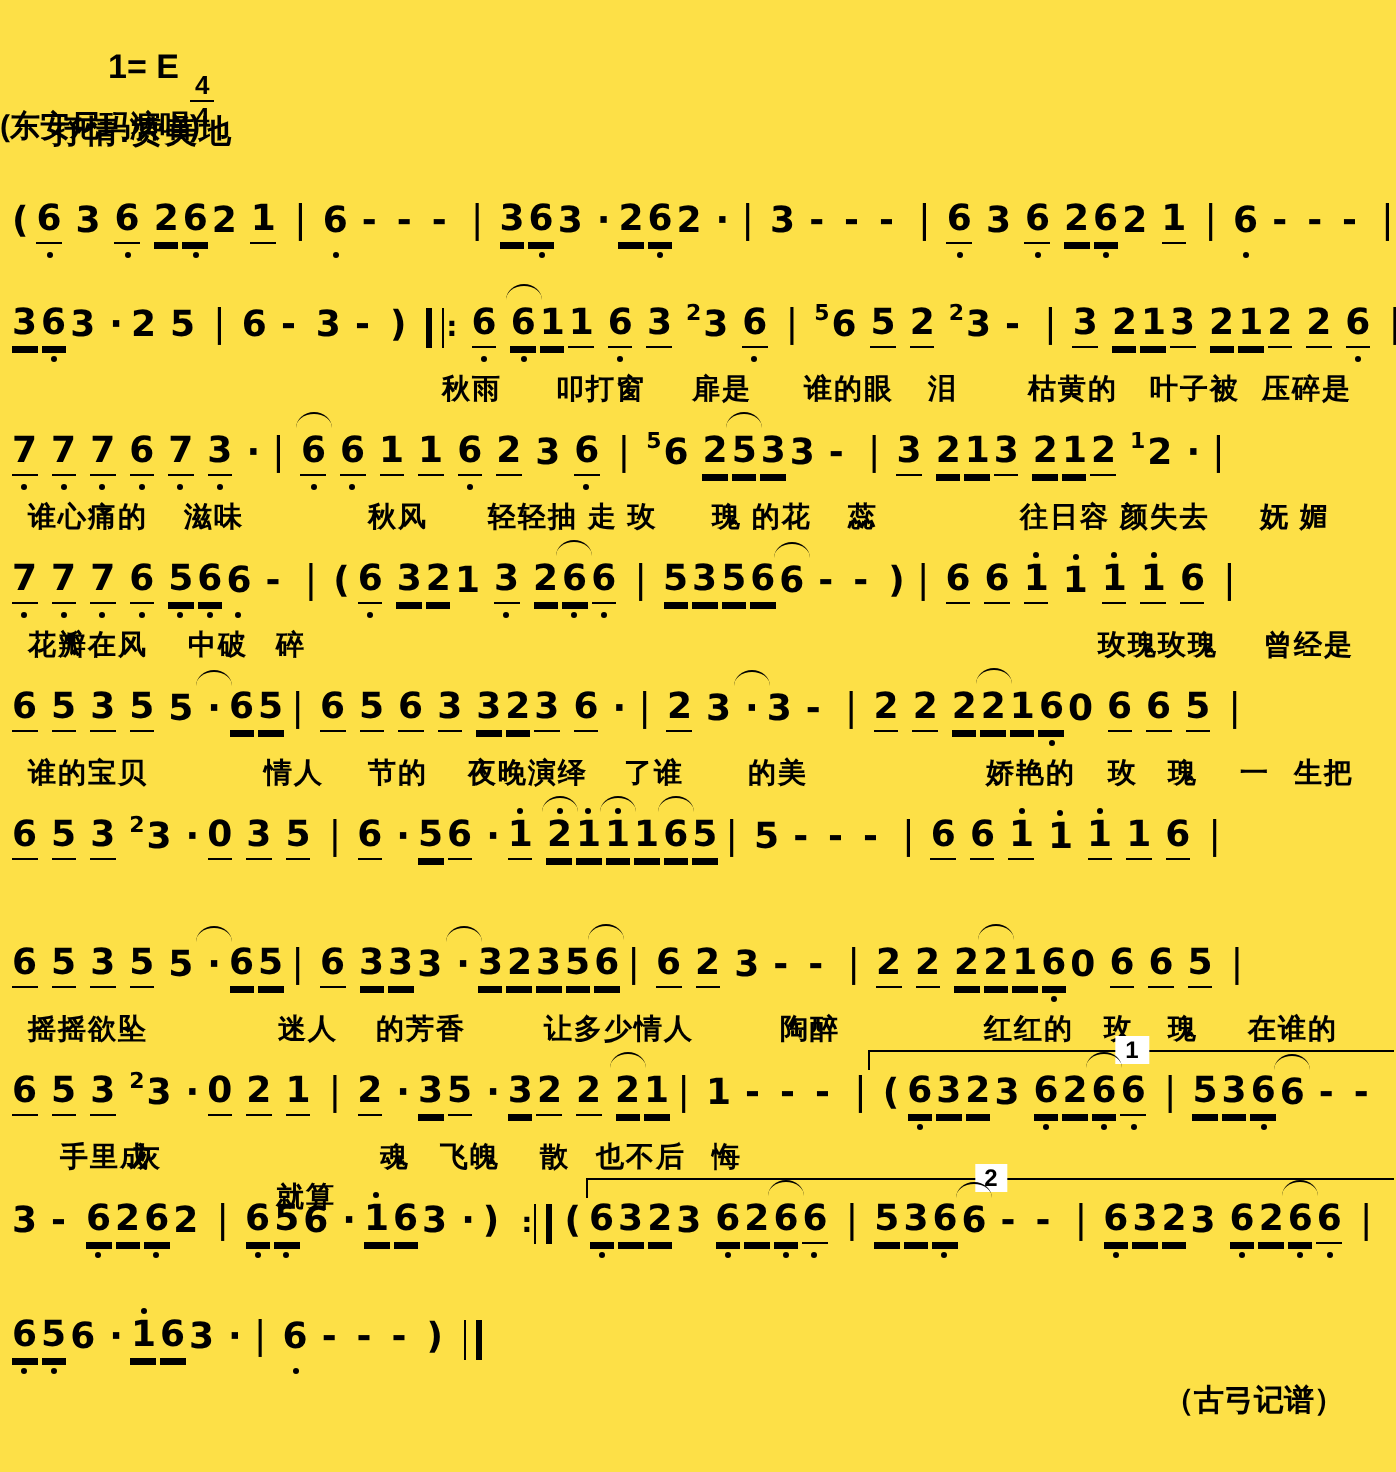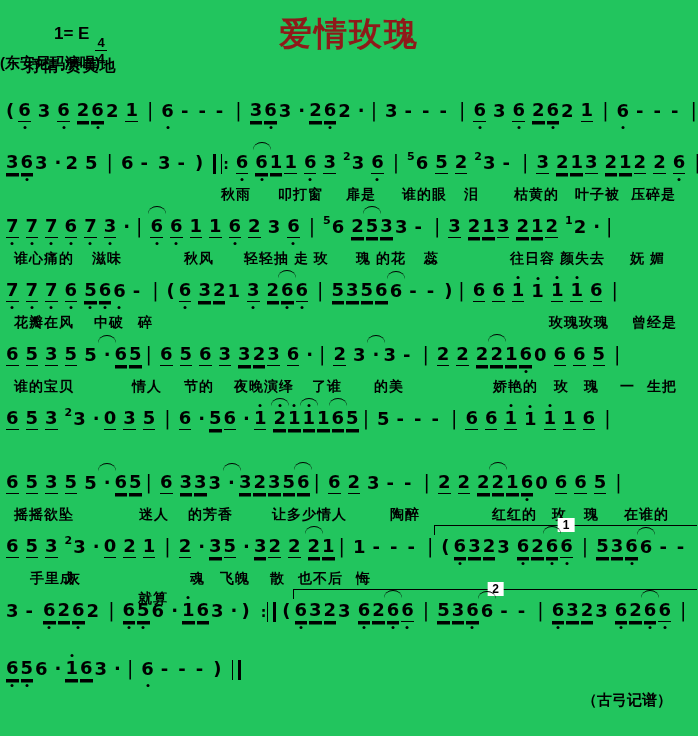--- a/index.html
+++ b/index.html
@@ -1,17 +1,17 @@
 <!DOCTYPE html>
 <html><head>
 <meta charset="utf-8">
 <style>
   html,body{margin:0;padding:0;background:#fff;}
   body{width:698px;height:736px;font-family:"Liberation Sans",sans-serif;color:#000;overflow:hidden;}
-  .sheet{position:relative;width:698px;height:736px;background:#22c55e;}
+  .sheet{position:relative;width:698px;height:736px;background:#fde047;}
 
   
   .header{position:relative;height:86px;}
   .key-time{position:absolute;left:54px;top:24px;font-size:17px;font-weight:bold;white-space:nowrap;}
   .frac{display:inline-flex;flex-direction:column;align-items:center;font-size:13px;line-height:1;vertical-align:-8px;margin-left:6px;font-weight:bold;}
   .frac .top{border-bottom:1.5px solid #000;padding:0 2px 1px;}
   .frac .bot{padding-top:1px;}
   .expression{position:absolute;left:26px;top:56px;font-size:16px;font-weight:bold;letter-spacing:1px;}
   .title{position:absolute;left:0;right:0;top:12px;text-align:center;font-size:33px;font-weight:bold;letter-spacing:2px;}
   .subtitle{position:absolute;left:0;right:0;top:54px;text-align:left;font-size:15px;font-weight:bold;}
@@ -52,21 +52,20 @@
 <body>
 
 <div class="sheet">
 
   <div class="header">
     <div class="key-time"><span>1= E</span><span class="frac">
           <span class="top">4</span>
           <span class="bot">4</span>
         </span></div>
     <div class="expression">抒情.赞美地</div>
-    <div class="title" style="color: rgb(142, 26, 26);">爱情玫瑰</div>
     <div class="subtitle">(东安尼玛演唱)</div>
   </div>
 
   <div class="score">
       <div class="system" style="height: 52px;">
         <div class="notes">
           <span class="tok paren"><span class="base">(</span></span>
           <span class="tok u1"><span class="base">6</span><i class="lodot"></i></span>
           <span class="tok"><span class="base">3</span></span>
           <span class="tok u1"><span class="base">6</span><i class="lodot"></i></span>

